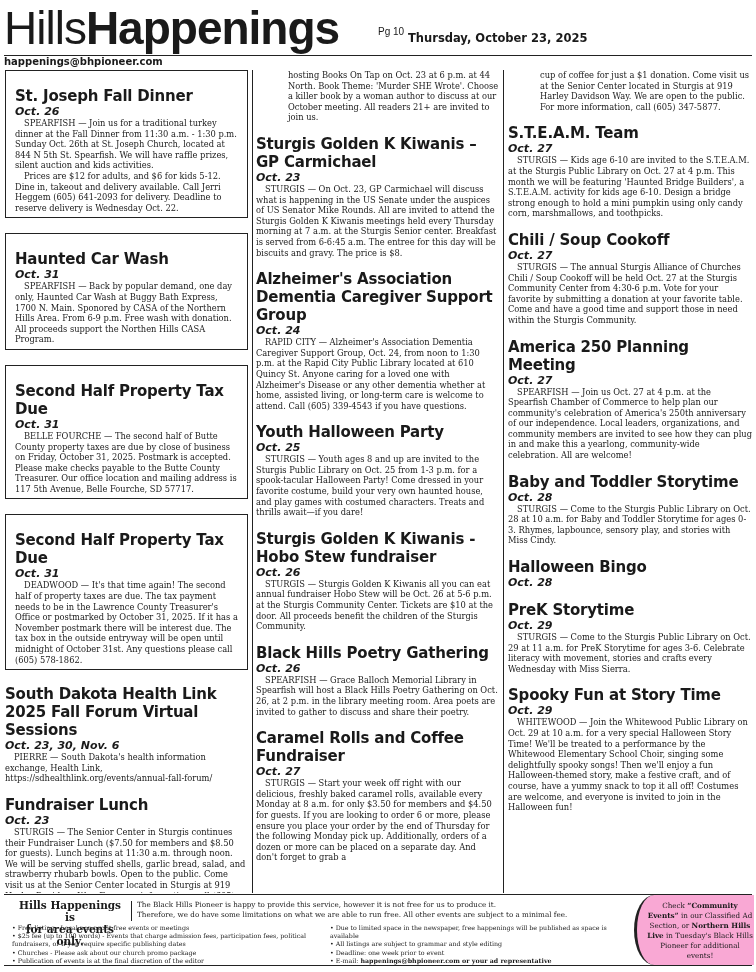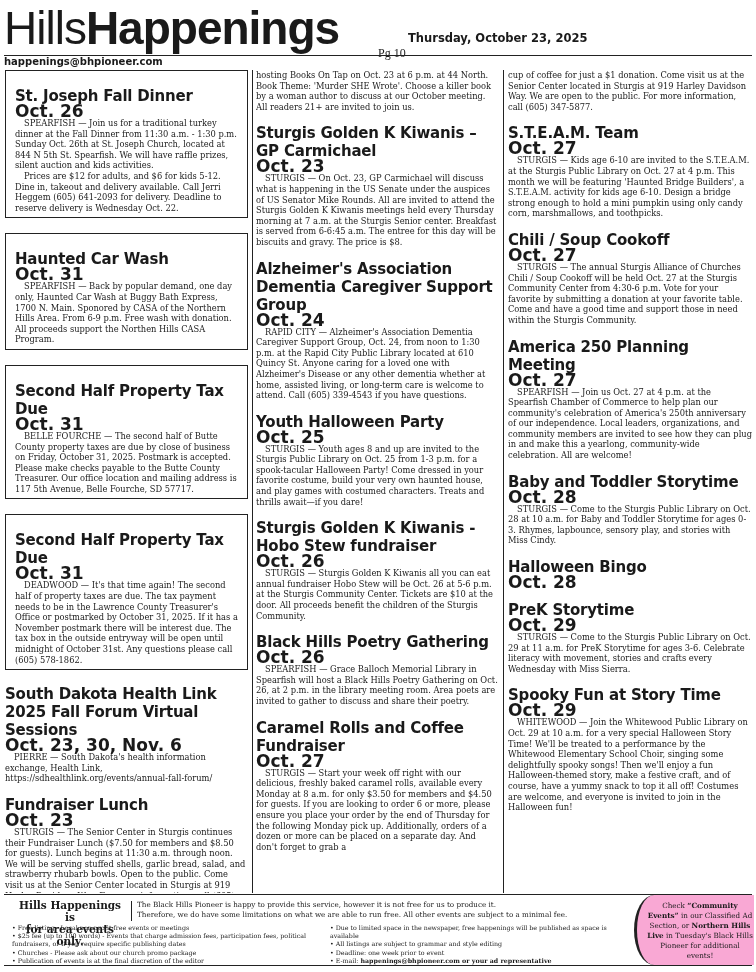--- a/index.html
+++ b/index.html
@@ -3,38 +3,38 @@
 <meta charset="utf-8">
 <style>
   * { box-sizing: border-box; margin: 0; padding: 0; }
   html, body { width: 756px; height: 972px; background: #fff; overflow: hidden; }
   body { position: relative; color: #1a1a1a; font-family: "DejaVu Serif", serif; }
 
   .masthead { position: absolute; left: 4px; top: 2px; width: 748px; height: 52px; }
   .logo { position: absolute; left: 0; top: 0; font-family: "Liberation Sans", sans-serif; font-size: 46px; line-height: 52px; letter-spacing: -1px; color: #1a1a1a; white-space: nowrap; }
   .logo .light { font-weight: 400; }
   .logo .bold { font-weight: 700; }
-  .pg { position: absolute; left: 374px; top: 44px; font-family: Liberation Serif, serif; font-size: 12px; }
+  .pg { position: absolute; left: 374px; top: 24px; font-family: Liberation Sans, sans-serif; font-size: 10px; }
   .dateline { position: absolute; left: 404px; top: 29px; font-family: "DejaVu Sans", sans-serif; font-size: 11.5px; font-weight: bold; }
   .rule-top { position: absolute; left: 4px; top: 55px; width: 748px; height: 1px; background: #222; }
   .email { position: absolute; left: 4px; top: 56px; font-family: "DejaVu Sans", sans-serif; font-size: 10px; font-weight: bold; }
 
   .col { position: absolute; top: 70px; height: 823px; overflow: hidden; }
   .col1 { left: 5px; width: 243px; }
   .col2 { left: 256px; width: 243px; }
   .col3 { left: 508px; width: 244px; }
   .vline { position: absolute; top: 70px; width: 1px; height: 823px; background: #222; }
   .vl1 { left: 252px; }
   .vl2 { left: 503px; }
 
   .event { margin-bottom: 12px; }
   .event.boxed { border: 1.5px solid #222; padding: 16px 6px 4px 9px; margin-bottom: 15px; }
-  .event.cont { margin-bottom: 12px; }
+  .event.cont { margin-bottom: 12px; margin-left: 32px; }
   .title { font-family: "DejaVu Sans", sans-serif; font-weight: bold; font-size: 15px; line-height: 18px; letter-spacing: -0.2px; }
-  .date { font-family: "DejaVu Sans", sans-serif; font-weight: bold; font-size: 17px; line-height: 13px; }
+  .date { font-family: "DejaVu Sans", sans-serif; font-weight: bold; font-size: 11px; line-height: 13px; font-style: italic; }
   .body { font-family: "DejaVu Serif", serif; font-size: 8.3px; line-height: 10.6px; text-indent: 9px; }
   .body + .body { margin-top: 0; }
 
   .footer { position: absolute; left: 4px; top: 894px; width: 748px; height: 72px; border-top: 1.5px solid #222; border-bottom: 1.5px solid #222; }
   .footer-head { position: absolute; left: 10px; top: 4px; width: 112px; font-family: "DejaVu Serif", serif; font-weight: bold; font-size: 10.5px; line-height: 12px; text-align: center; }
   .footer-divider { position: absolute; left: 127px; top: 6px; width: 1px; height: 20px; background: #222; }
   .footer-intro { position: absolute; left: 133px; top: 5px; width: 490px; font-size: 7.2px; line-height: 10px; }
   .footer-list-l { position: absolute; left: 8px; top: 29px; width: 312px; font-size: 6.3px; line-height: 8.2px; }
   .footer-list-r { position: absolute; left: 326px; top: 29px; width: 292px; font-size: 6.3px; line-height: 8.2px; }
   .footer-list-r .em { font-weight: bold; }

